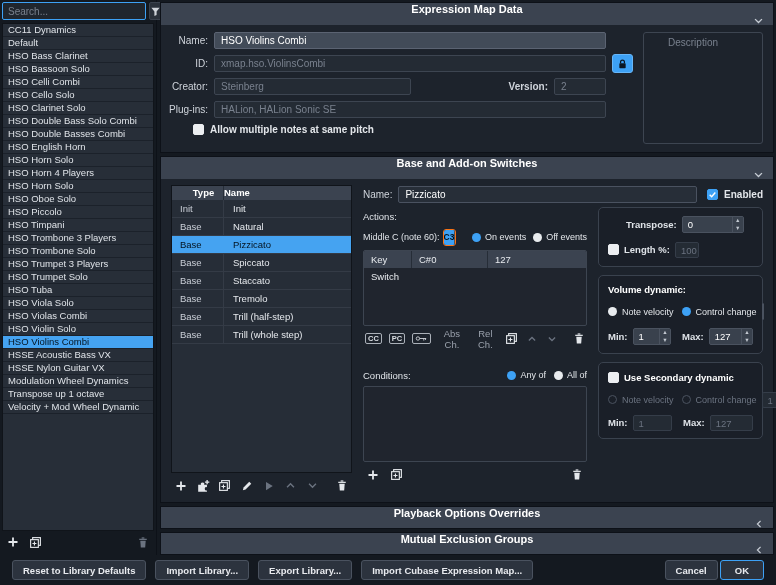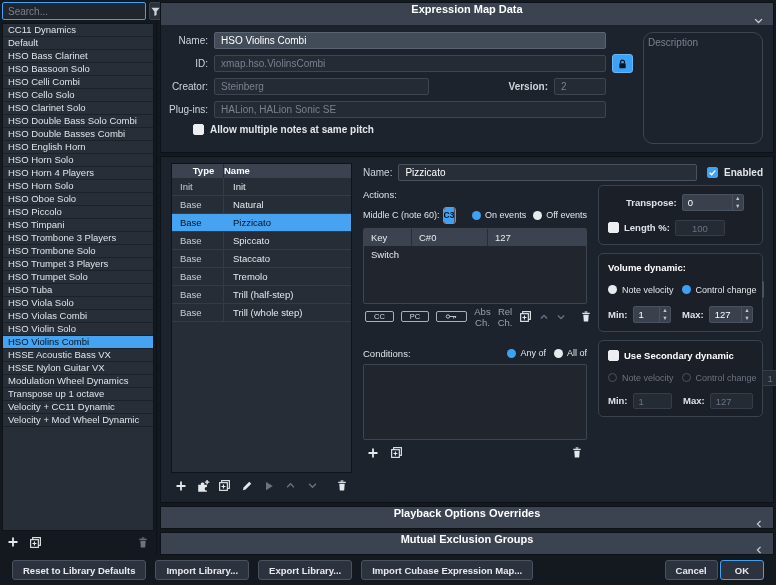--- a/index.html
+++ b/index.html
@@ -36,29 +36,29 @@
 
   
   .emd-body{display:flex;padding:7px 10px 8px 2px;gap:10px;}
   .emd-form{width:470px;display:flex;flex-direction:column;gap:6px;}
   .frow{display:flex;align-items:center;gap:6px;height:17px;}
   .flabel{width:45px;text-align:right;color:#cfd4db;flex:none;}
   .tinput{height:17px;border-radius:2px;font-size:10px;padding:0 6px;outline:none;}
   .tinput.light{background:var(--inlight);border:1px solid #5c members;border:1px solid #5b6372;color:#fff;}
   .tinput.dim{background:var(--input);border:1px solid var(--inborder);color:var(--dim);}
   .w-big{width:392px;}
-  .w-mid{width:215px;}
+  .w-mid{width:197px;}
   .lock-btn{width:21px;height:19px;background:var(--accent);border:1px solid #67b6f8;border-radius:3px;display:flex;align-items:center;justify-content:center;cursor:pointer;}
   .vlabel{margin-left:auto;color:#cfd4db;font-weight:bold;}
   .w-ver{width:52px;}
   .cbrow{display:flex;align-items:flex-start;gap:6px;margin-left:30px;height:14px;}
   .checkbox{width:11px;height:11px;border-radius:2px;background:#eceef1;border:1px solid #eceef1;flex:none;cursor:pointer;}
   .checkbox.checked{background:var(--accent);border-color:var(--accent);display:flex;align-items:center;justify-content:center;}
   .cblabel{color:#e3e6ea;font-weight:bold;}
-  .desc-box{flex:1;border:1px solid var(--inborder);border-radius:10px;background:var(--panel);color:var(--dim);font-size:10px;padding:4px 4px;resize:none;outline:none;height:112px;}
+  .desc-box{flex:1;border:1px solid var(--inborder);border-radius:3px;background:var(--panel);color:var(--dim);font-size:10px;padding:4px 24px;resize:none;outline:none;height:112px;}
   .desc-box::placeholder{color:var(--dim);}
 
   
   .bas-body{flex:1;display:flex;padding:6px 10px 4px 10px;gap:11px;min-height:0;}
   .sw-col{width:181px;display:flex;flex-direction:column;flex:none;}
   .stable{flex:1;background:#262d37;border:1px solid #10141a;display:flex;flex-direction:column;overflow:hidden;}
   .sthead{display:flex;background:var(--header);height:14px;flex:none;font-weight:bold;}
   .sthead span{font-size:9.5px;color:#fff;line-height:14px;}
   .c-type{width:52px;padding-left:8px;flex:none;border-right:1px solid #262d37;}
   .c-name{flex:1;padding-left:9px;}
@@ -91,21 +91,21 @@
   .rlabel{font-size:9.5px;color:#e3e6ea;}
   .rlabel.disabled{color:var(--dis);}
   .rgroup{display:flex;align-items:center;gap:4px;}
   .ks-box{margin-top:4px;height:76px;border:1px solid var(--inborder);border-radius:2px;background:#20252e;overflow:hidden;}
   .ks-row{display:flex;height:17px;background:var(--header);}
   .ks-row span{line-height:17px;font-size:9.5px;color:#e8ebef;padding-left:7px;border-right:1px solid #262d37;}
   .ks-c1{width:48px;flex:none;}
   .ks-c2{width:76px;flex:none;}
   .ks-c3{flex:1;border-right:none!important;}
   .act-tb{height:25px;display:flex;align-items:center;gap:7px;padding:0 2px;flex:none;}
-  .badge{border:1px solid #aab0b8;border-radius:2px;color:#d9dde2;font-size:7.5px;font-weight:normal;padding:1px 8px;line-height:1;display:flex;align-items:center;cursor:pointer;background:none;}
+  .badge{border:1px solid #aab0b8;border-radius:2px;color:#d9dde2;font-size:7.5px;font-weight:bold;padding:1px 2px;line-height:1;display:flex;align-items:center;cursor:pointer;background:none;}
   .txtbtn{background:none;border:none;color:#9aa1ac;font-size:9.5px;cursor:pointer;padding:0;}
   .cond-row{display:flex;align-items:center;margin-top:16px;height:16px;}
   .cond-row .radios{margin-left:auto;display:flex;gap:8px;}
   .cond-box{margin-top:3px;height:76px;border:1px solid var(--inborder);border-radius:2px;background:#20252e;}
 
   .params-col{flex:1;display:flex;flex-direction:column;gap:8px;min-width:0;}
   .group{border:1px solid #3a424e;border-radius:5px;background:#1a1f28;padding:8px 9px;display:flex;flex-direction:column;gap:8px;}
   .prow{display:flex;align-items:center;gap:5px;height:17px;white-space:nowrap;}
   .plabel{color:#dfe3e8;font-size:9.5px;font-weight:bold;}
   .spinbox{display:flex;height:17px;border:1px solid #4a525f;border-radius:2px;overflow:hidden;background:#39414d;}
@@ -193,21 +193,20 @@
           <div class="list-item selected">HSO Violins Combi</div>
 
           <div class="list-item">HSSE Acoustic Bass VX</div>
 
           <div class="list-item">HSSE Nylon Guitar VX</div>
 
           <div class="list-item">Modulation Wheel Dynamics</div>
 
           <div class="list-item">Transpose up 1 octave</div>
 
-          <div class="list-item">Velocity + CC11 Dynamic</div>
 
           <div class="list-item">Velocity + Mod Wheel Dynamic</div>
         </div>
       <div class="side-toolbar">
         <button class="icon-btn">
           <span>
             <svg width="12" height="12" viewBox="0 0 16 16">
                 <path d="M8 2v12M2 8h12" stroke="currentColor" stroke-width="2.4"></path>
               </svg>
           </span>
@@ -276,20 +275,28 @@
             <div class="cbrow">
               <span class="checkbox"></span>
               <span class="cblabel">Allow multiple notes at same pitch</span>
             </div>
           </div>
           <textarea class="desc-box" placeholder="Description" style=""></textarea>
         </div>
       </div>
 
       <div class="section" style="flex:1;min-height:0;">
+        <div class="sec-header">
+          <span>Base and Add-on Switches</span>
+          <span class="chev">
+            <svg width="11" height="11" viewBox="0 0 16 16">
+                <path d="M3 6l5 5 5-5" stroke="currentColor" stroke-width="2" fill="none"></path>
+              </svg>
+          </span>
+        </div>
         <div class="sec-body bas-body">
 
           <div class="sw-col">
             <div class="stable">
               <div class="sthead">
                 <span class="c-type">Type</span>
                 <span class="c-name">Name</span>
               </div>
               <div>
 
@@ -541,21 +548,21 @@
                       <span class="spinval" style="flex:1;">0</span>
                       <span class="spinbtns">
                         <button>▲</button>
                         <button>▼</button>
                       </span>
                     </span>
                   </div>
                   <div class="prow">
                     <span class="checkbox"></span>
                     <span class="plabel">Length %:</span>
-                    <span class="num-dim" style="width:50px;text-align:center;">100</span>
+                    <span class="num-dim" style="width:24px;">100</span>
                   </div>
                 </div>
 
                 <div class="group">
                   <div class="gtitle">Volume dynamic:</div>
                   <div class="prow">
                     <span class="radio off"></span>
                     <span class="rlabel" style="font-size:9px;">Note velocity</span>
                     <span class="radio on" style="margin-left:3px;"></span>
                     <span class="rlabel" style="font-size:9px;">Control change</span>

